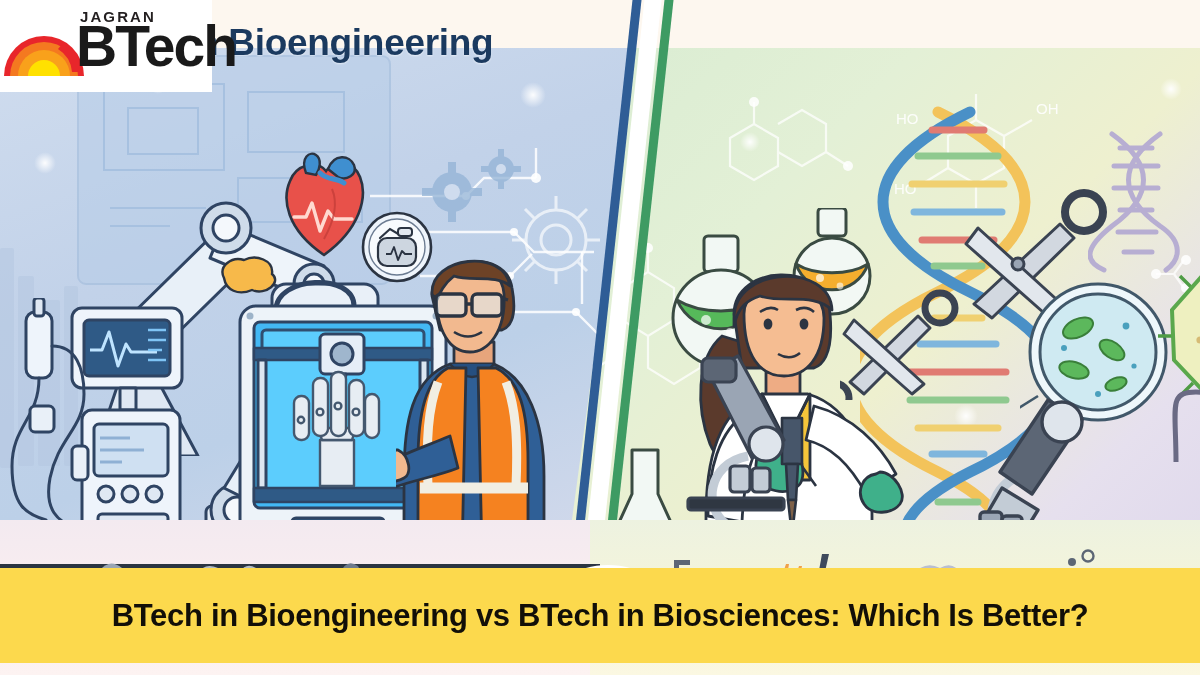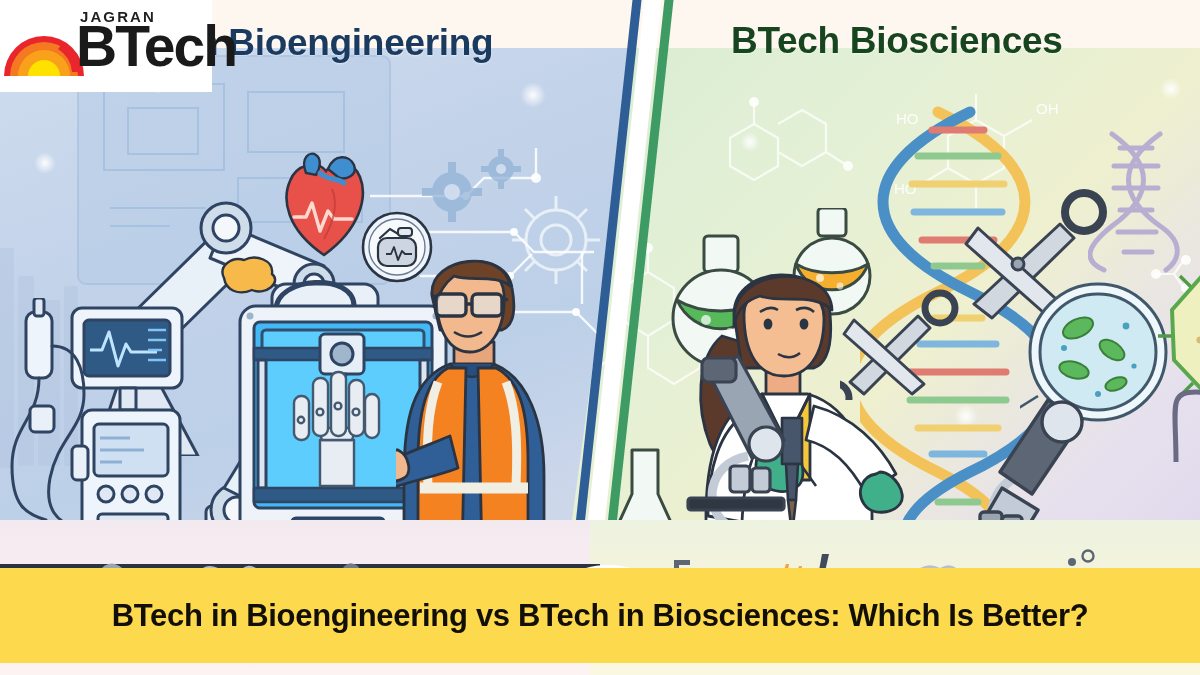--- a/index.html
+++ b/index.html
@@ -609,21 +609,20 @@
     <path d="M222 30 l4 -12 h3 l-2 12 Z" fill="#f0a14a"></path>
     <path d="M236 30 l3 -10 h3 l-2 10 Z" fill="#f0a14a"></path>
     <path d="M258 30 l4 -22 h7 l-5 22 Z" fill="#3f4a5c"></path>
     <path d="M352 30 q12 -16 28 -8 q14 -8 22 8 Z" fill="#b9bed0"></path>
     <path d="M506 30 h34 v-4 h-34 Z" fill="#5c6675"></path>
     <circle cx="512" cy="16" r="4" fill="#5c6675"></circle>
     <circle cx="528" cy="10" r="5.5" fill="none" stroke="#5c6675" stroke-width="2.4"></circle>
   </svg>
 
   <div id="left-title">h Bioengineering</div>
-  <div id="right-title">BTech Biosciences</div>
 
   <div id="logo">
     <svg style="position:absolute;left:2px;top:18px;" width="82" height="62">
       <path d="M2 58 a40 40 0 0 1 80 0 Z" fill="#e8262b"></path>
       <path d="M8 58 a34 34 0 0 1 68 0 Z" fill="#f47920"></path>
       <path d="M16 58 a26 26 0 0 1 52 0 Z" fill="#f9a11b"></path>
       <path d="M26 58 a16 16 0 0 1 32 0 Z" fill="#ffe100"></path>
       <path d="M62 24 a40 40 0 0 1 18 30 l-10 0 a30 30 0 0 0 -14 -23 Z" fill="#e8262b"></path>
     </svg>
     <div id="logo-jagran">JAGRAN</div>

